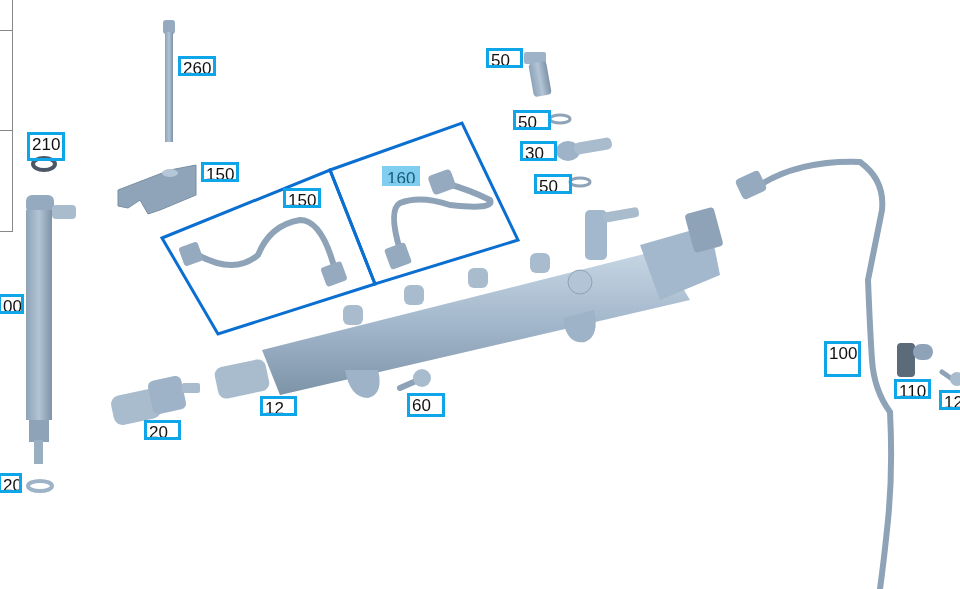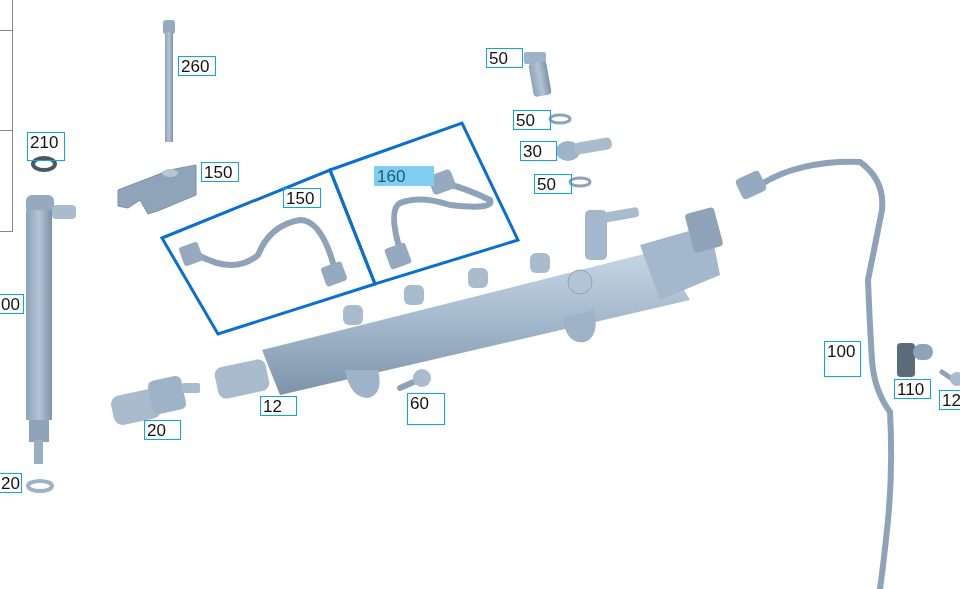--- a/index.html
+++ b/index.html
@@ -1,18 +1,18 @@
 <!DOCTYPE html>
 <html><head>
 <meta charset="utf-8">
 <style>
   html, body { margin:0; padding:0; background:#ffffff; }
   body { width:960px; height:589px; position:relative; overflow:hidden; font-family:"Liberation Sans", sans-serif; }
   #canvas { position:absolute; left:0; top:0; width:960px; height:589px; }
-  .callout { position:absolute; border:1px solid #0ea5e9; background:transparent; font-size:17px; color:#111; line-height:18px; padding:1px 2px 0 2px; box-sizing:border-box; white-space:nowrap; overflow:hidden; text-align:left; cursor:pointer; }
+  .callout { position:absolute; border:3px solid #0ea5e9; background:transparent; font-size:17px; color:#111; line-height:18px; padding:1px 2px 0 2px; box-sizing:border-box; white-space:nowrap; overflow:hidden; text-align:left; cursor:pointer; }
   .callout.highlight { background:#7fcdef; border-color:#7fcdef; color:#1a5a7a; }
   .leftframe { position:absolute; left:0; top:0; width:12px; height:232px; border-right:1px solid #888; }
   .leftframe .hline { position:absolute; left:0; width:12px; border-top:1px solid #888; }
 </style>
 </head>
 <body>
 
 <div id="canvas">
 
   <div class="leftframe">
@@ -124,26 +124,26 @@
     <g>
       <line x1="942" y1="372" x2="955" y2="381" stroke="#8ea3b8" stroke-width="5" stroke-linecap="round"></line>
       <circle cx="957" cy="379" r="7" fill="#a9bccd"></circle>
     </g>
   </svg>
 
   <div class="callout" style="left:178px;top:56px;width:38px;height:20px">260</div>
   <div class="callout" style="left:27px;top:132px;width:38px;height:29px">210</div>
   <div class="callout" style="left:201px;top:162px;width:38px;height:20px">150</div>
   <div class="callout" style="left:283px;top:188px;width:38px;height:20px">150</div>
-  <div class="callout highlight" style="left:374px;top:166px;width:60px;height:20px">160</div>
+  <div class="callout highlight" style="left:382px;top:166px;width:38px;height:20px">160</div>
   <div class="callout" style="left:486px;top:48px;width:37px;height:20px">50</div>
   <div class="callout" style="left:513px;top:110px;width:38px;height:20px">50</div>
   <div class="callout" style="left:520px;top:141px;width:37px;height:20px">30</div>
   <div class="callout" style="left:534px;top:174px;width:38px;height:20px">50</div>
   <div class="callout" style="left:-2px;top:294px;width:26px;height:20px">00</div>
   <div class="callout" style="left:-2px;top:473px;width:24px;height:20px">20</div>
   <div class="callout" style="left:144px;top:420px;width:37px;height:20px">20</div>
   <div class="callout" style="left:260px;top:396px;width:37px;height:20px">12</div>
-  <div class="callout" style="left:407px;top:393px;width:38px;height:32px">60</div>
+  <div class="callout" style="left:407px;top:393px;width:38px;height:24px">60</div>
   <div class="callout" style="left:824px;top:341px;width:37px;height:36px">100</div>
   <div class="callout" style="left:894px;top:379px;width:37px;height:20px">110</div>
   <div class="callout" style="left:939px;top:390px;width:24px;height:20px">12</div>
 </div>
 
 </body></html>

